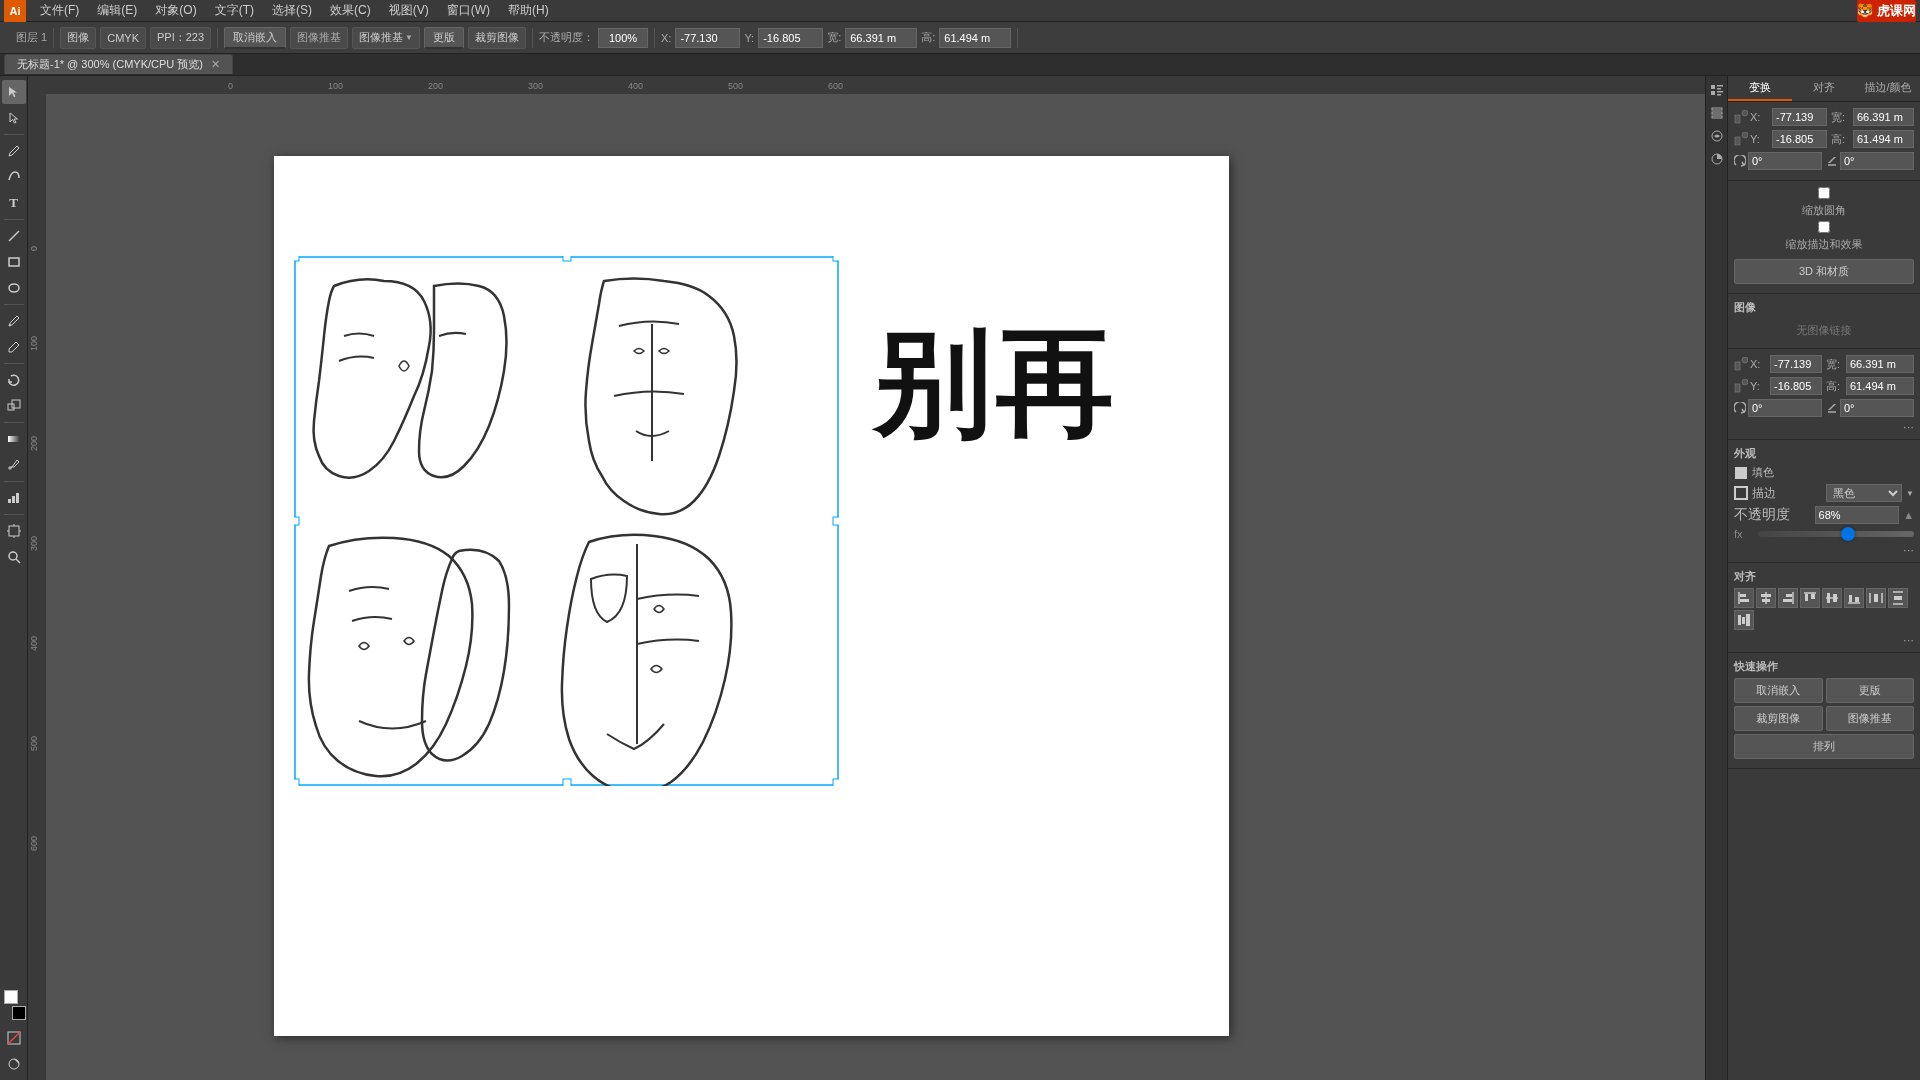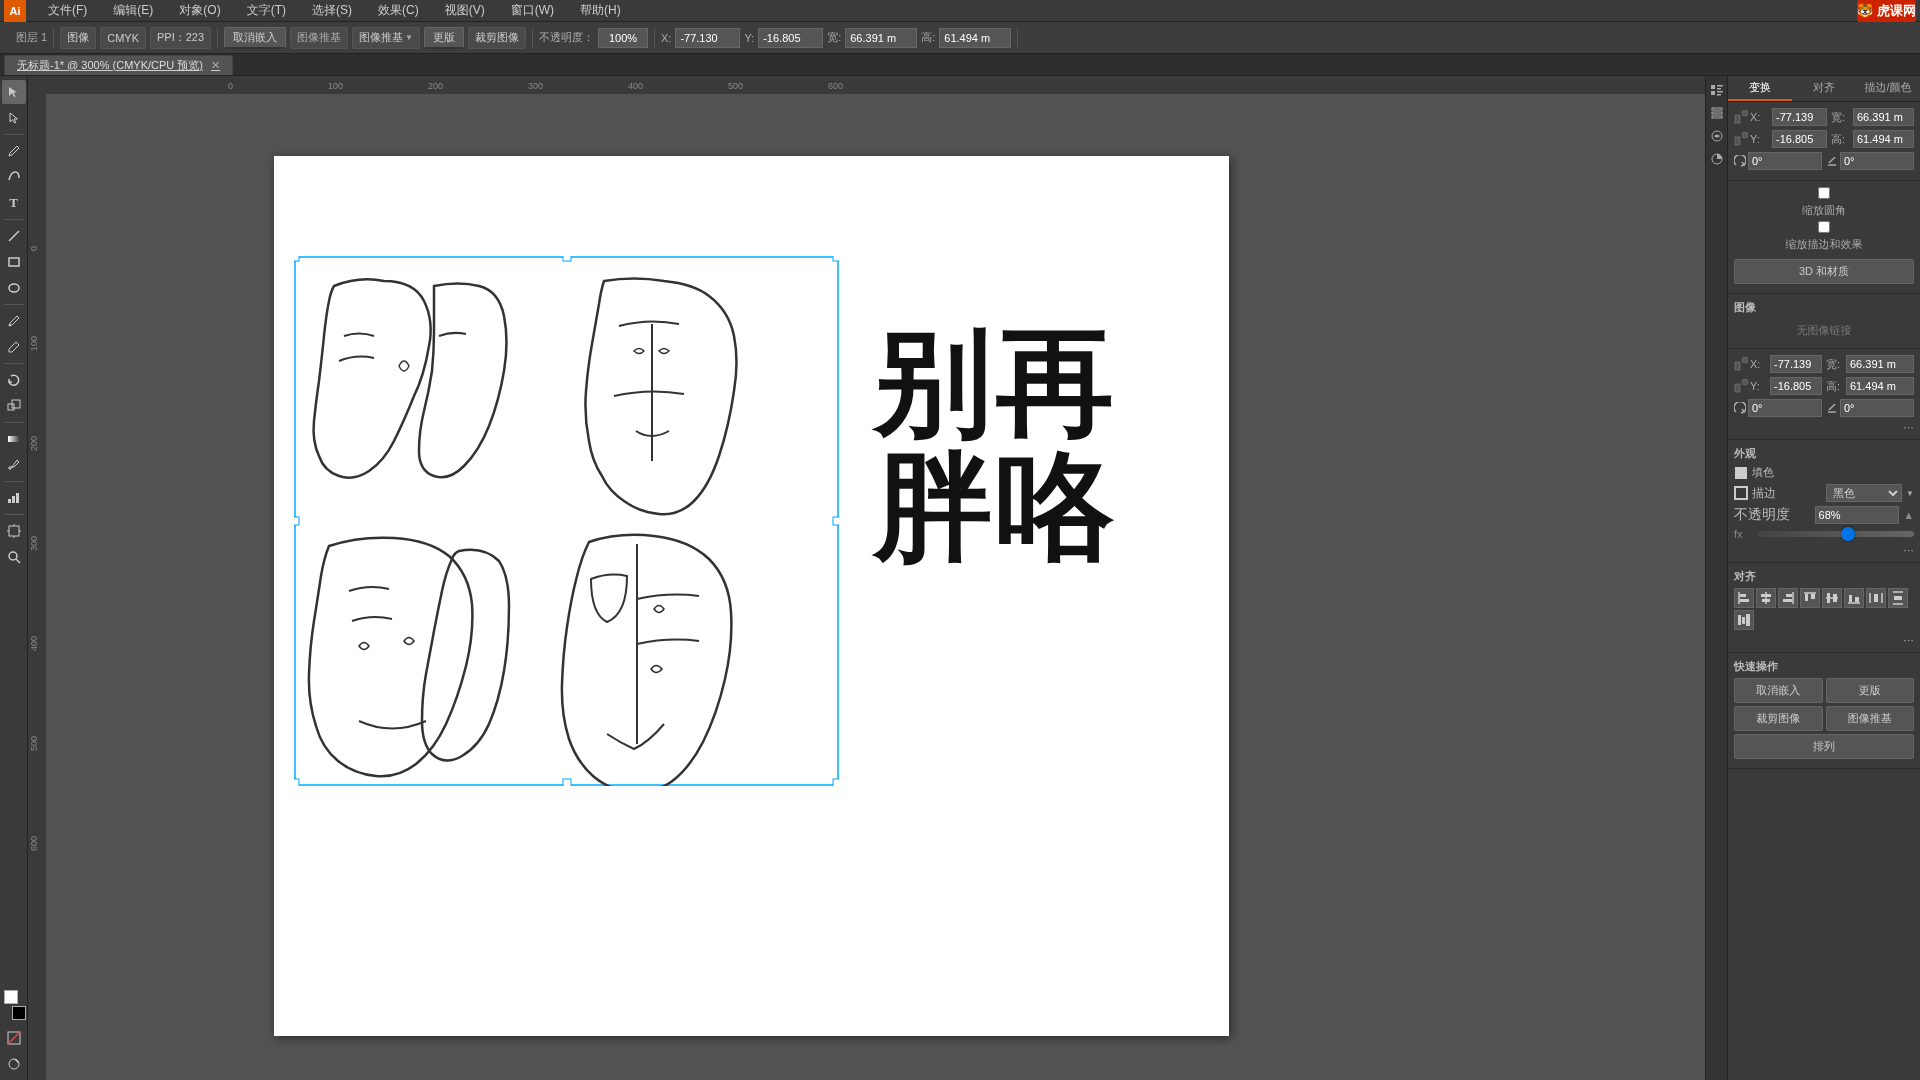--- a/index.html
+++ b/index.html
@@ -1,21 +1,21 @@
 <!DOCTYPE html>
 <html><head>
   <meta charset="utf-8">
   <style>
     * { margin: 0; padding: 0; box-sizing: border-box; }
     body { width: 1920px; height: 1080px; overflow: hidden; background: #535353; font-family: 'Microsoft YaHei', SimSun, sans-serif; font-size: 12px; color: #ccc; }
 
     
     #top-menu {
       width: 100%; height: 22px; background: #3a3a3a; display: flex; align-items: center;
-      padding: 0 4px; gap: 10px; border-bottom: 1px solid #222;
+      padding: 0 4px; gap: 2px; border-bottom: 1px solid #222;
     }
     .menu-logo { width: 22px; height: 22px; background: #e05a00; display: flex; align-items: center; justify-content: center; color: white; font-weight: bold; font-size: 11px; margin-right: 4px; }
     .menu-item { padding: 2px 8px; color: #ccc; font-size: 12px; cursor: pointer; white-space: nowrap; }
 
     
     #toolbar {
       width: 100%; height: 32px; background: #3d3d3d; display: flex; align-items: center;
       padding: 0 16px; gap: 4px; border-bottom: 1px solid #222;
     }
     .toolbar-item { padding: 2px 6px; color: #ccc; font-size: 11px; cursor: pointer; white-space: nowrap; background: #4a4a4a; border: 1px solid #555; border-radius: 2px; height: 22px; display: flex; align-items: center; }
@@ -128,21 +128,21 @@
   <input class="toolbar-number" type="text" style="width: 65px;" value="-77.130">
   <span class="toolbar-label">Y:</span>
   <input class="toolbar-number" type="text" style="width: 65px;" value="-16.805">
   <span class="toolbar-label">宽:</span>
   <input class="toolbar-number" type="text" style="width: 72px;" value="66.391 m">
   <span class="toolbar-label">高:</span>
   <input class="toolbar-number" type="text" style="width: 72px;" value="61.494 m">
   <span class="toolbar-separator"></span>
 </div>
 
-<div style="width:100%; height:22px; background:#2e2e2e; border-bottom:1px solid #222; display:flex; align-items:center; padding:0 4px;text-decoration:underline;">
+<div style="width:100%; height:22px; background:#2e2e2e; border-bottom:1px solid #222; display:flex; align-items:flex-start; padding:0 4px;">
   <div style="background:#535353; padding:2px 12px; border-top-left-radius:3px; border-top-right-radius:3px; border:1px solid #444; border-bottom:none; font-size:11px; color:#ddd; display:flex; align-items:center; gap:8px;">
     <span>无标题-1* @ 300% (CMYK/CPU 预览)</span>
     <span style="color:#aaa; cursor:pointer;">✕</span>
   </div>
 </div>
 
 <div id="main-layout">
 
   <div id="left-toolbox">
     <div class="tool-btn active" title="选择工具">
@@ -368,21 +368,20 @@
             <path d="M95,85 Q100,78 105,85 Q100,92 95,85Z" fill="none" stroke="#333" stroke-width="1.5"></path>
             <path d="M92,145 Q97,138 103,145 Q97,152 92,145Z" fill="none" stroke="#333" stroke-width="1.5"></path>
 
             <path d="M105,200 Q90,218 75,225 Q60,218 48,210" fill="none" stroke="#333" stroke-width="2"></path>
           </g>
         </svg>
       </div>
 
       <div style="position:absolute; top:165px; left:600px; font-size:118px; font-weight:900; color:#111; line-height:1.05; font-family:'Microsoft YaHei','SimHei','STHeiti',sans-serif; letter-spacing:4px;">
         <div>别再</div>
-        <div>胖咯</div>
       </div>
     </div>
   </div>
 
   <div id="right-layout" style="display:flex; flex-direction:row; width:215px;">
 
     <div style="width:22px; background:#333; border-left:1px solid #222; display:flex; flex-direction:column; align-items:center; padding:4px 0; gap:3px;">
       <div class="r-icon-btn" title="属性">
         <svg width="14" height="14" viewBox="0 0 14 14">
             <rect x="1" y="2" width="4" height="4" fill="#aaa"></rect>

